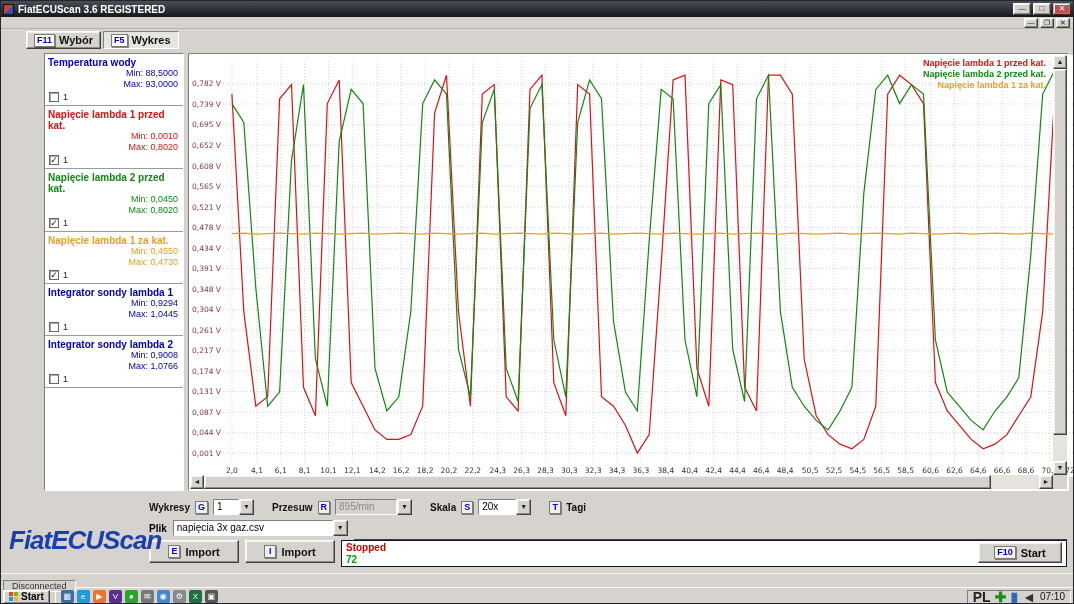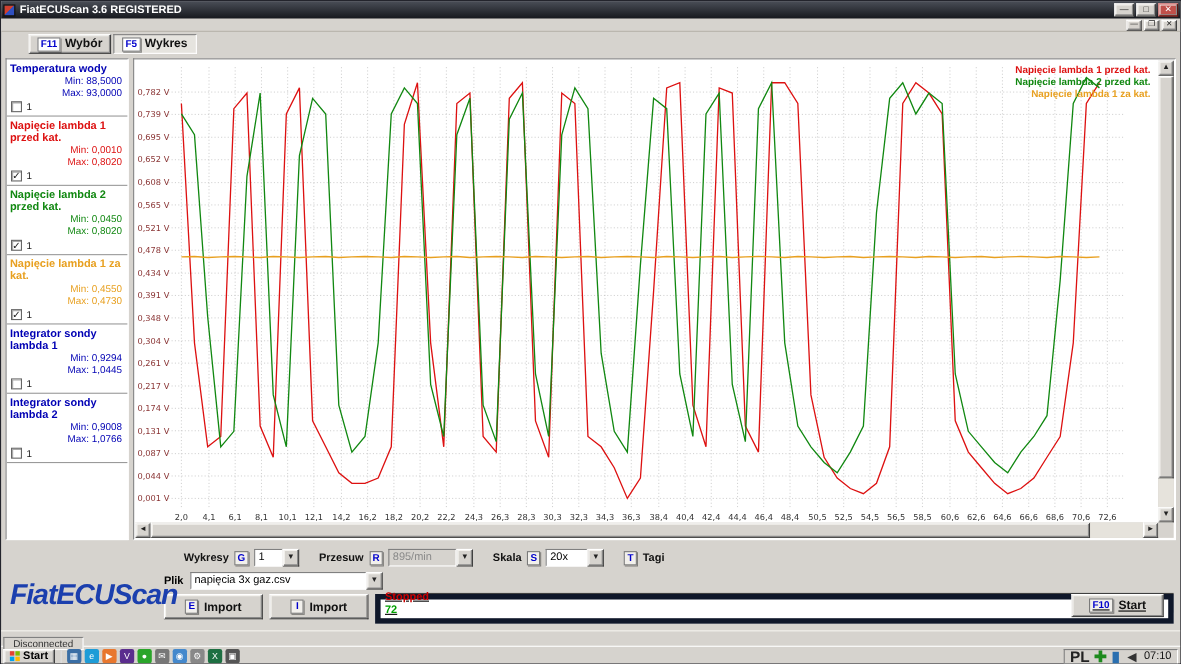--- a/index.html
+++ b/index.html
@@ -27,21 +27,21 @@
 
   
   .tabsrow { height:20px; padding:1px 0 0 25px; display:flex; align-items:flex-end; }
   .tab { display:inline-flex; align-items:center; gap:4px; height:18px; padding:0 7px; font-size:11px; font-weight:bold; color:#111; margin-right:2px; cursor:default; }
   .tab .kbd { color:#0000cc; background:#ffffff; }
   .tab.active { background:#e6e4df; border-top:1px solid #808080; border-left:1px solid #808080;
                 border-right:1px solid #ffffff; border-bottom:1px solid #ffffff; box-shadow:none; }
 
   
   .main { height:446px; display:flex; padding:4px; gap:4px; }
-  .sidebar { width:112px; background:#fff; border:1px solid; border-color:#808080 #fff #fff #808080; overflow:hidden; }
+  .sidebar { width:140px; background:#fff; border:1px solid; border-color:#808080 #fff #fff #808080; overflow:hidden;margin-left:39px; }
   .param { border-bottom:1px solid #9a9a9a; padding:3px 3px 2px 3px; }
   .param .ptitle { font-size:10px; font-weight:bold; line-height:11px; }
   .param .pminmax { font-size:9px; text-align:right; padding-right:2px; line-height:11px; }
   .cbrow { display:flex; align-items:center; gap:4px; margin:2px 0 1px 1px; }
   .checkbox { width:10px; height:10px; background:#fff; border:1px solid #666;
               box-shadow:inset 1px 1px 0 #aaa; font-size:9px; line-height:9px; text-align:center; color:#111; }
   .cblabel { font-size:9px; color:#222; }
 
   .chart-panel { flex:1; position:relative; background:#fff; border:1px solid; border-color:#808080 #fff #fff #808080; }
   #chart-svg { position:absolute; left:1px; top:1px; display:block; }
@@ -54,38 +54,38 @@
   .sbtn { width:14px; height:14px; flex:none; font-size:7px; line-height:12px; text-align:center; color:#222; }
   .vthumb { flex:1; margin:0; }
   .hthumb { flex:1; }
   .vtrack { height:26px; background:#e6e3dc; flex:none; }
   .htrack { width:48px; background:#e6e3dc; flex:none; }
   .scorner { position:absolute; right:1px; bottom:1px; width:14px; height:14px; background:#d6d3ce; }
 
   
   .bottom { height:78px; position:relative; padding:2px 6px 0 148px; }
   .ctlrow { display:flex; align-items:center; }
-  .row1 { height:20px; gap:5px; font-size:10px;margin-left:18px; }
+  .row1 { height:20px; gap:5px; font-size:10px; }
   .row1 .lbl { font-weight:bold; color:#111; }
   .gap { width:8px; }
   .combo { display:inline-flex; height:16px; align-items:stretch; }
   .combo .field { background:#fff; border:1px solid; border-color:#808080 #fff #fff #808080;
                   font-size:10px; line-height:14px; padding:0 3px; white-space:nowrap; overflow:hidden; }
   .combo .arrow { width:15px; font-size:7px; line-height:14px; text-align:center; color:#222; }
   .combo.disabled .field { background:#d6d3ce; color:#8a8a8a; }
 
   .row2 { height:22px; gap:6px; }
   .row2 .lbl { font-size:10px; font-weight:bold; }
   .filebox { flex:1; height:18px; background:#fff; border:1px solid #404040; font-size:10px; font-weight:bold; padding:1px 4px; }
 
   .row3 { height:30px; gap:6px; align-items:flex-start; padding-top:1px; }
   .pushbtn { display:inline-flex; align-items:center; justify-content:center; gap:5px; height:23px;
              font-size:11px; font-weight:bold; color:#111; cursor:default; }
   .btn-io { width:90px; }
-  .statusbox { flex:1; height:27px; background:#fff; border:5px solid #0f172a; display:flex; align-items:flex-end; padding:1px 4px;text-decoration:underline; }
+  .statusbox { flex:1; height:27px; background:#fff; border:1px solid #0f172a; display:flex; align-items:flex-start; padding:1px 4px; }
   .statuslines { display:flex; flex-direction:column; justify-content:center; }
   .statuslines div { font-size:10px; font-weight:bold; line-height:12px; }
   .btn-start { width:84px; height:21px; margin-left:auto; }
 
   .logo { position:absolute; left:8px; top:30px; font-size:26px; font-weight:bold; font-style:italic; letter-spacing:-1px; }
 
   
   .statusbar { height:14px; background:#d6d3ce; border-top:1px solid #f6f4f0; padding:1px 2px; }
   .statuscell { display:inline-block; height:12px; padding:0 8px; font-size:9px; line-height:11px; color:#333;
                 border:1px solid; border-color:#808080 #fff #fff #808080; background:#d6d3ce;text-align:center; }

